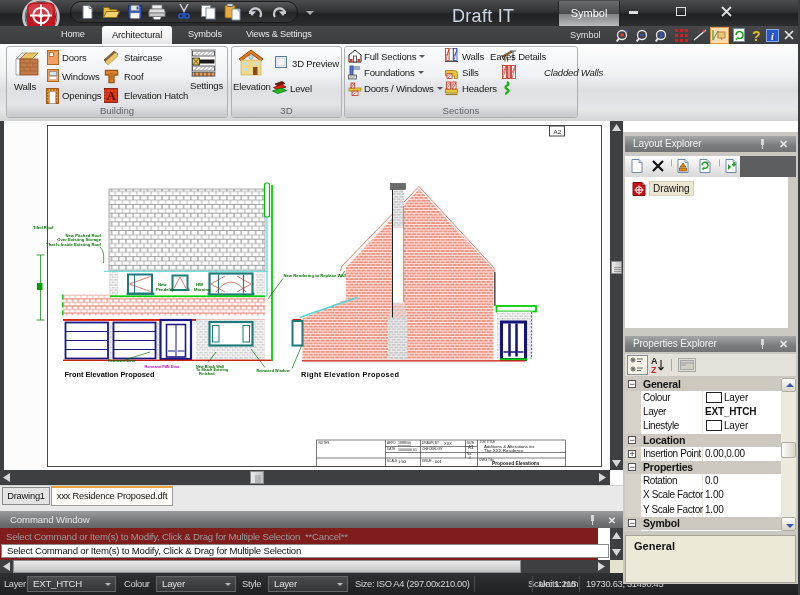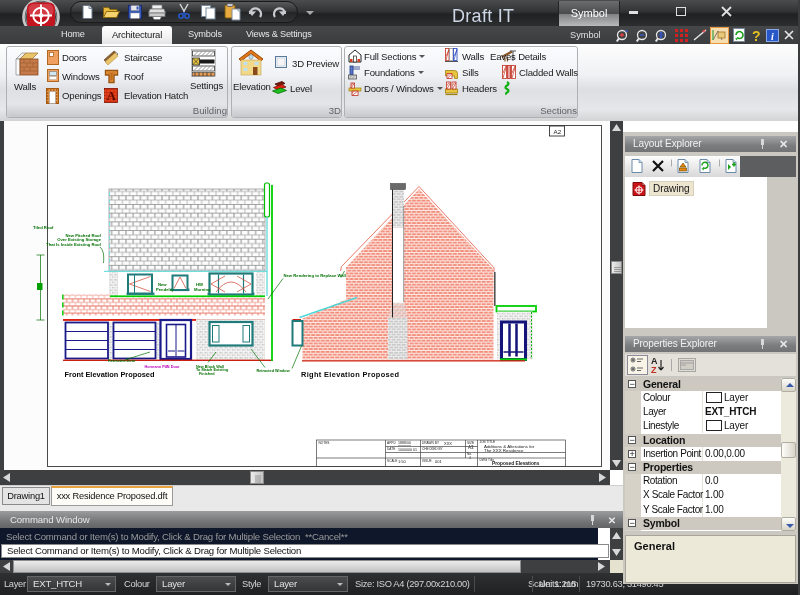--- a/index.html
+++ b/index.html
@@ -25,61 +25,61 @@
 .rtab { top:29px; height:16px; color:#e6e6e6; font-size:9.2px; letter-spacing:-0.2px; }
 #tabarch { left:102px; top:26px; width:70px; height:18px; background:linear-gradient(#ffffff, #f2f2f2 60%, #e4e4e6); border-radius:3px 3px 0 0; color:#1a1a1a; font-size:9.5px; letter-spacing:-0.2px; text-align:center; line-height:18px; }
 #symlab2 { left:570px; top:30px; color:#e0e0e0; font-size:9.2px; }
 
 
 #ribbon { left:0; top:44px; width:800px; height:77px;
   background:linear-gradient(#fdfdfd 0%, #f0f1f3 40%, #dcdee2 60%, #e6e7e9 85%, #d2d3d5 100%); }
 .rgroup { position:absolute; top:2px; height:72px; border:1px solid #aeb0b4; border-radius:3px;
   background:linear-gradient(#fbfcfe 0%, #f0f2f5 40%, #dee0e4 62%, #e8e9eb 100%);
   box-shadow:inset 0 1px 0 #fff; }
-.glabel { position:absolute; left:0; bottom:0; width:100%; height:13px; text-align:right;
+.glabel { position:absolute; left:0; bottom:0; width:100%; height:13px; text-align:center;
   color:#606268; font-size:9.6px; line-height:13px;
   background:linear-gradient(#e4e5e9, #c6c8cc); border-radius:0 0 3px 3px; }
 .ritem { position:absolute; font-size:9.6px; letter-spacing:-0.2px; color:#1a1a1a; white-space:nowrap; }
 .darr { display:inline-block; width:0; height:0; border-left:3px solid transparent; border-right:3px solid transparent; border-top:3px solid #555; margin-left:3px; vertical-align:2px; }
 
 
 #canvas { left:0; top:121px; width:623px; height:349px; background:#fcfcfc; }
 #lstrip { left:0; top:0; width:4px; height:349px; background:#3d3f41; }
 #vscroll { left:610px; top:121px; width:13px; height:349px; background:#3d3f41; }
 #hscroll { left:0; top:470px; width:610px; height:15px; background:#3d3f41; }
 .sthumb { position:absolute; background:linear-gradient(90deg,#ececec,#c4c4c4); border:1px solid #8a8a8a; }
 
 
 #tabs2 { left:0; top:485px; width:624px; height:26px; background:#e9e9e9; border-top:1px solid #cfcfcf; }
 #dtab1 { position:absolute; left:2px; top:1px; width:48px; height:18px; background:#e4e4e4; border:1px solid #8a8a8a; color:#111; font-size:9.3px; letter-spacing:-0.2px; text-align:center; line-height:17px; }
 #dtab2 { position:absolute; left:51px; top:0px; width:122px; height:20px; background:#fdfcf6; border:1px solid #9a9a9a; border-top:2px solid #e8a33d; color:#111; font-size:9.3px; letter-spacing:-0.2px; text-align:center; line-height:17px; white-space:nowrap; }
 
 
 #cmdtitle { left:0; top:511px; width:624px; height:17px;
   background:linear-gradient(#9a9c9e, #6e7072 70%, #636567); color:#e8e8e8; font-size:9.6px; letter-spacing:-0.1px; line-height:17px; padding-left:10px; }
-#cmdbody { left:0; top:528px; width:598px; height:32px; background:#0f172a; }
+#cmdbody { left:0; top:528px; width:598px; height:32px; background:#7f1d1d; }
 #cmdline1 { position:absolute; left:6px; top:3px; color:#9a9a9a; font-size:9.6px; letter-spacing:-0.2px; white-space:pre; }
 #cmdline2 { position:absolute; left:1px; top:16px; width:608px; height:14px; border:1px solid #8a8a8a; background:#fff; color:#111; font-size:9.6px; letter-spacing:-0.2px; line-height:12px; padding-left:5px; white-space:pre; }
 #cmdvs { left:610px; top:528px; width:13px; height:32px; background:#3d3f41; }
 #cmdhs { left:0; top:560px; width:610px; height:13px; background:#3d3f41; }
 #cmdcorner { left:610px; top:560px; width:13px; height:13px; background:#e6e2d0; }
 
 
 #statusbar { left:0; top:573px; width:800px; height:22px; background:linear-gradient(#2e3032,#1e2022); color:#d8d8d8; font-size:10px; }
 .sddl { position:absolute; top:3px; height:16px; background:linear-gradient(#4a4c4e,#333537); border:1px solid #666; color:#e0e0e0; font-size:9.6px; letter-spacing:-0.2px; line-height:14px; padding-left:5px; }
 .sdarr { position:absolute; right:4px; top:6px; width:0; height:0; border-left:3px solid transparent; border-right:3px solid transparent; border-top:3px solid #bbb; }
 .slab { position:absolute; top:6px; color:#d4d4d4; white-space:nowrap; font-size:9.3px; letter-spacing:-0.3px; }
 .ssep { position:absolute; top:3px; width:1px; height:16px; background:#4a4a4a; }
 
 
 #rpanelbg { left:623px; top:132px; width:175px; height:452px; background:#cbc8c1; }
 .ptitle { position:absolute; left:2px; width:171px; height:16px; background:linear-gradient(#a5a7a9,#7a7c7e 60%,#717375); color:#f2f2f2; font-size:10px; letter-spacing:-0.1px; line-height:16px; padding-left:8px; }
 #lay_tb { position:absolute; left:2px; top:24px; width:171px; height:21px; background:linear-gradient(#fdfdfd,#d8d8d8); }
 #lay_tb_dark { position:absolute; left:117px; top:24px; width:56px; height:21px; background:#5c5e60; }
-#lay_tree { position:absolute; left:2px; top:45px; width:142px; height:151px; background:#fff; }
+#lay_tree { position:absolute; left:2px; top:45px; width:163px; height:151px; background:#fff; }
 #prop_tb { position:absolute; left:2px; top:222px; width:171px; height:22px; background:#e4e1da; }
 #propgrid { position:absolute; left:2px; top:246px; width:171px; height:153px; background:#fff; font-size:10px; letter-spacing:-0.2px; }
 #propbottom { position:absolute; left:2px; top:403px; width:171px; height:48px; background:#ece9d8; border:1px solid #a8a49a; }
 #redge { left:798px; top:0px; width:2px; height:595px; background:#3a3c3e; }
 .pin { position:absolute; right:30px; top:3px; width:7px; height:10px; }
 .pin::before { content:""; position:absolute; left:2px; top:0; width:3px; height:6px; background:#d8d8d8; }
 .pin::after { content:""; position:absolute; left:3px; top:6px; width:1px; height:4px; background:#d8d8d8; }
 .pclose { position:absolute; right:8px; top:0; font-size:11px; color:#e8e8e8; font-weight:bold; }
 .phead { left:0; width:156px; height:13px; background:#cdc9c0; font-weight:bold; color:#111; font-size:10.5px; white-space:nowrap; }
 .prow { border-bottom:1px solid #e4e1d8; }
@@ -358,21 +358,21 @@
       <path d="M4 8.5 v4 M6.5 8 v4.5" stroke="#8a5a2a" stroke-width="1.2"></path>
     </svg></div>
     <div class="ritem" style="left:490px; top:7px;">Eaves Details</div>
     <div class="ritem" style="left:502px; top:21px;"><svg width="14" height="14">
       <rect x="0.5" y="0.5" width="4" height="13" fill="#fff" stroke="#c03020" stroke-width="0.8"></rect>
       <path d="M1 13 l3.5 -12 M1 8 l3 -7" stroke="#c03020" stroke-width="0.7"></path>
       <rect x="5.5" y="0.5" width="3" height="13" fill="#e8a0a0" stroke="#c03020" stroke-width="0.8"></rect>
       <rect x="9.5" y="0.5" width="4" height="13" fill="#fff" stroke="#c03020" stroke-width="0.8"></rect>
       <path d="M10 13 l3.5 -12 M10 8 l3 -7" stroke="#c03020" stroke-width="0.7"></path>
     </svg></div>
-    <div class="ritem" style="left:519px; top:23px;">Cladded Walls</div>
+    <div class="ritem" style="left:544px; top:23px;font-style:italic;">Cladded Walls</div>
     <div class="ritem" style="left:504px; top:37px;"><svg width="10" height="15">
       <path d="M3 1 q3 1.5 0 3.5 q-3 2 0 3.5 q3 1.5 0 3.5 q-1.5 1 -0.5 2" fill="none" stroke="#10b010" stroke-width="2.2"></path>
     </svg></div>
     <div class="ritem" style="left:517.5px; top:39px;margin-top:46px;">Cladding</div>
   </div>
 
   <div class="abs" id="canvas">
     <svg class="abs" style="left:0; top:0;" width="610" height="349" viewBox="0 121 610 349">
       <defs>
         <pattern id="tile" width="7.2" height="8.7" patternUnits="userSpaceOnUse">

